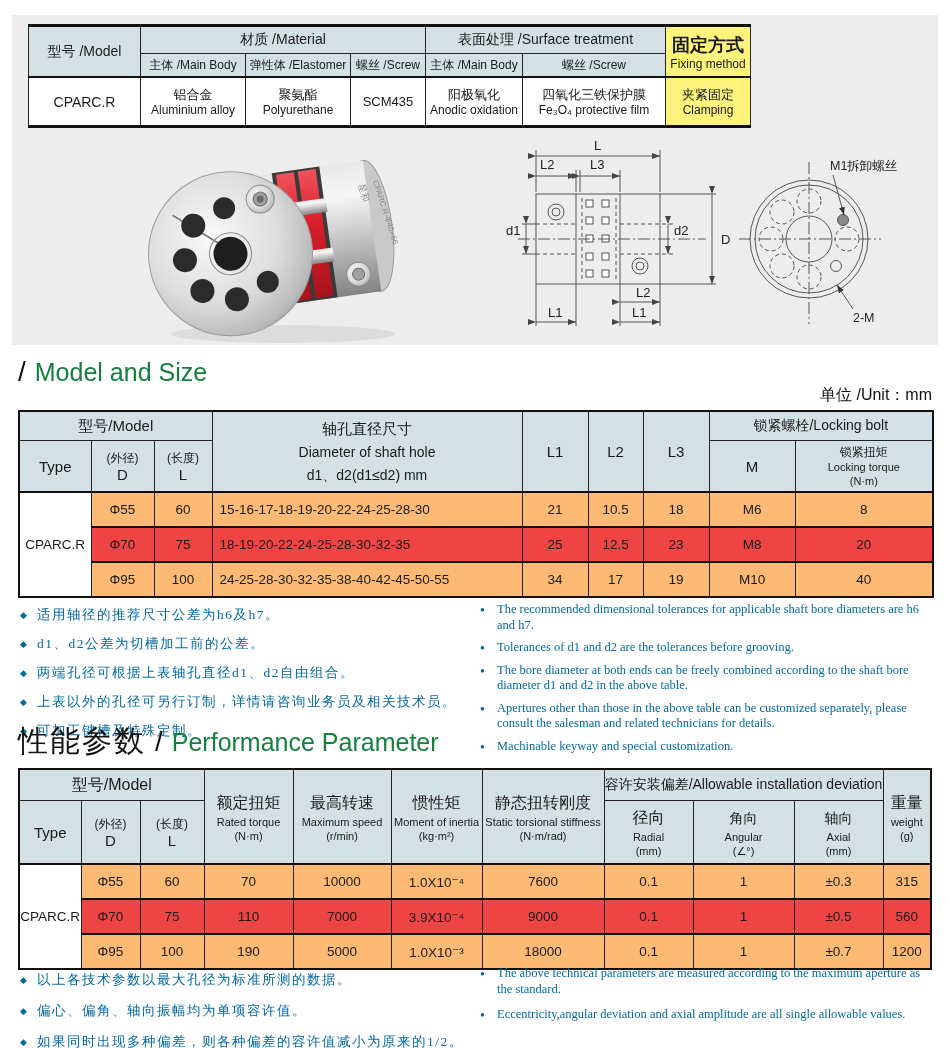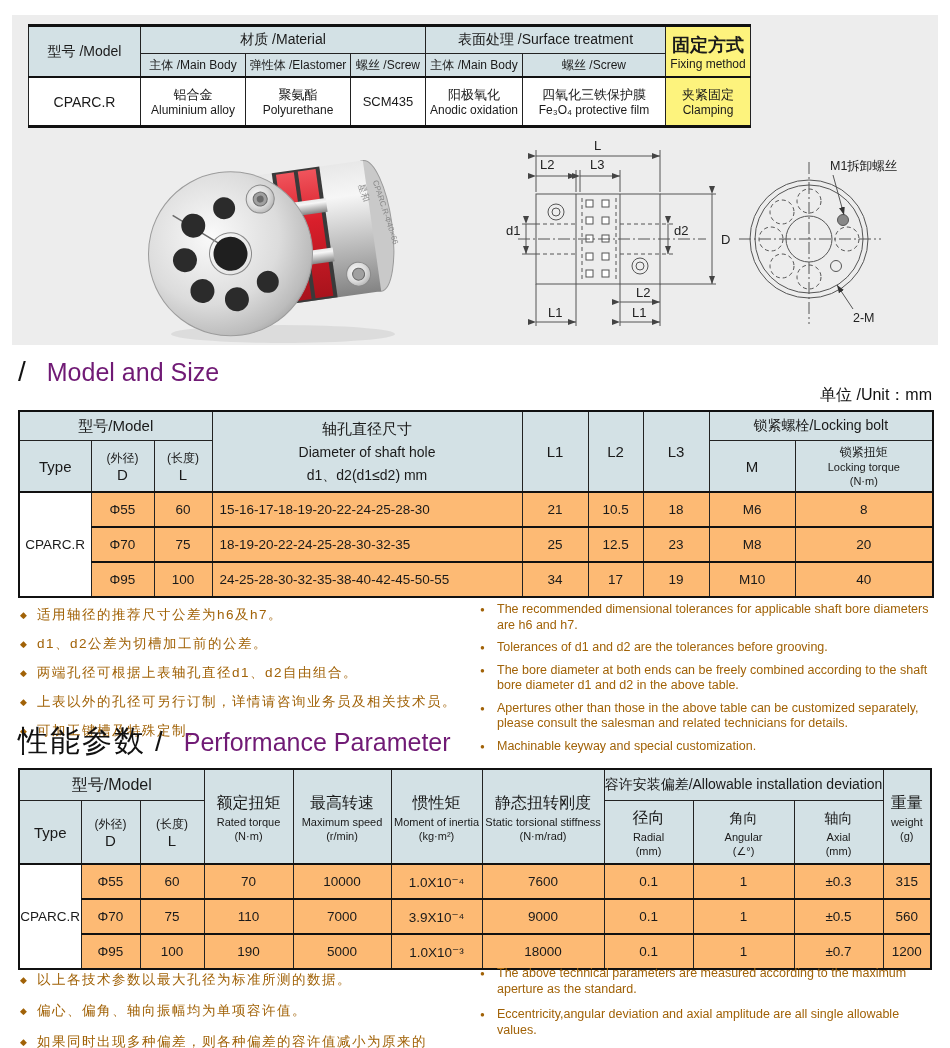--- a/index.html
+++ b/index.html
@@ -22,21 +22,21 @@
   .spec-table .yellow{background:#fdf37d !important;}
   .fx-cn{display:block;font-size:18px;font-weight:bold;}
   .fx-en{display:block;font-size:12px;}
   .cnl{display:block;font-size:13px;line-height:17px;}
   .enl{display:block;font-size:12px;line-height:15px;}
 
   
   .sec-head{position:absolute;display:flex;align-items:baseline;gap:9px;}
   .sec-head .cn-t{font-size:30px;font-weight:500;letter-spacing:2px;color:#111;}
   .sec-head .slash{font-size:28px;font-weight:300;color:#111;}
-  .sec-head .en-t{font-size:25px;color:#701a75;margin-left:12px;}
+  .sec-head .en-t{font-size:25px;color:#15803d;}
   .unit-label{position:absolute;right:18px;top:385px;font-size:16px;color:#111;}
 
   
   .big-table{position:absolute;left:18px;border:2px solid #111;}
   .big-table th{background:#d3e1e5;}
   .size-table{top:410px;width:914px;}
   .perf-table{top:768px;width:912px;}
   .hr1 th{height:28px;font-size:15px;}
   .hr2 th{height:50px;font-size:15px;}
   .perf-table .hr1 th{height:30px;font-size:14px;}
@@ -47,27 +47,27 @@
   .ln-cn{font-size:15px;line-height:24px;}
   .ln-en{font-size:14px;line-height:23px;}
   .ln-sm-cn{font-size:12px;line-height:16px;}
   .ln-sm-en{font-size:11px;line-height:14px;}
   .h-stack .t-cn{display:block;font-size:16px;line-height:24px;}
   .h-stack .t-en{display:block;font-size:11px;line-height:14px;}
   .h-stack .t-un{display:block;font-size:11px;line-height:14px;}
   .dev-h{font-size:12px;}
   .big-table tr.data td{height:33px;background:#fdba74;font-size:13.5px;border-top:2px solid #111;}
   .big-table tr.data2 td, .big-table tr.data3 td{border-top:1px solid #222;}
-  .big-table tr.hl td{background:#fdba74;border-top:2px solid #111;border-bottom:2px solid #111;}
+  .big-table tr.hl td{background:#ef4444;border-top:2px solid #111;border-bottom:2px solid #111;}
   .big-table td.typecell{background:#fff !important;font-size:14px;}
   td.holes{text-align:left;padding-left:7px;font-size:13px;}
 
   
   .notes{position:absolute;margin:0;padding:0;list-style:none;}
-  .notes li{position:relative;padding-left:17px;color:#a16207;}
+  .notes li{position:relative;padding-left:17px;color:#0369a1;font-family:Liberation Serif, serif;}
   .notes.cn-notes li{font-size:13.5px;line-height:29px;letter-spacing:1.5px;}
   .notes.cn-notes li::before{content:"◆";position:absolute;left:0;top:1px;font-size:9px;}
   .notes.en-notes li{font-size:12.5px;line-height:15.5px;margin-bottom:7px;}
   .notes.en-notes li::before{content:"●";position:absolute;left:0;top:0;font-size:8px;}
   .notes.bottom-cn li{line-height:31px;}
 
   
   .drawing{position:absolute;}
   svg text{font-family:"Liberation Sans","DejaVu Sans",sans-serif;}
 </style>

